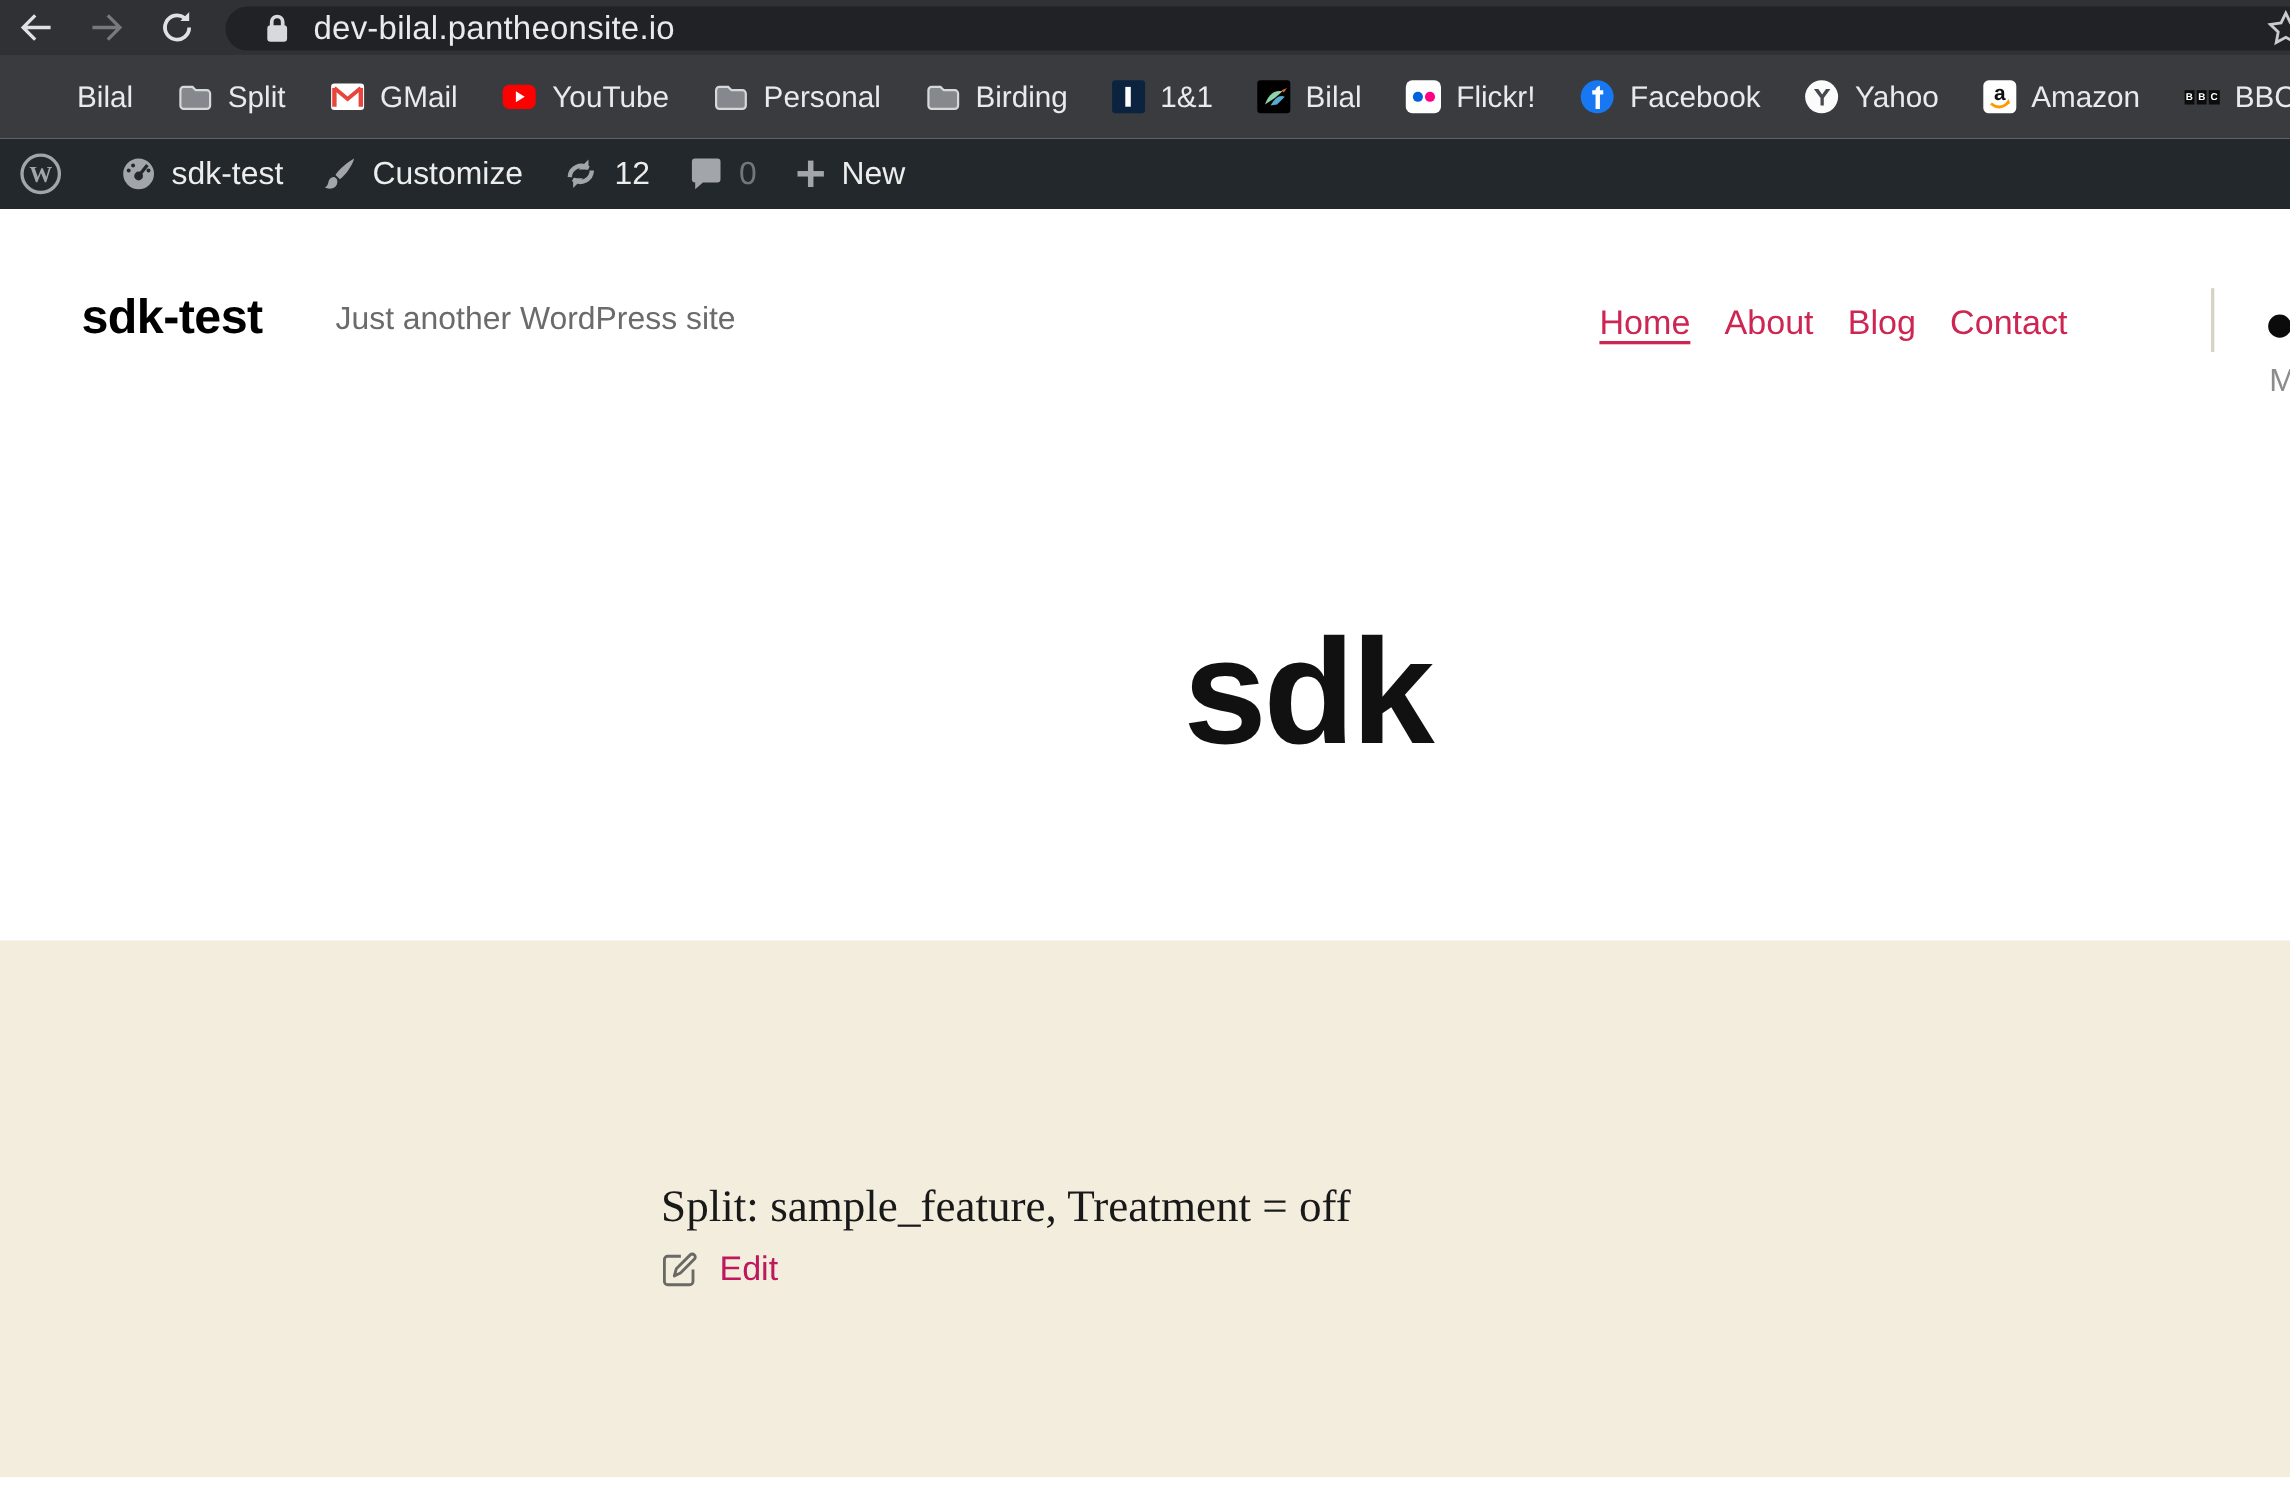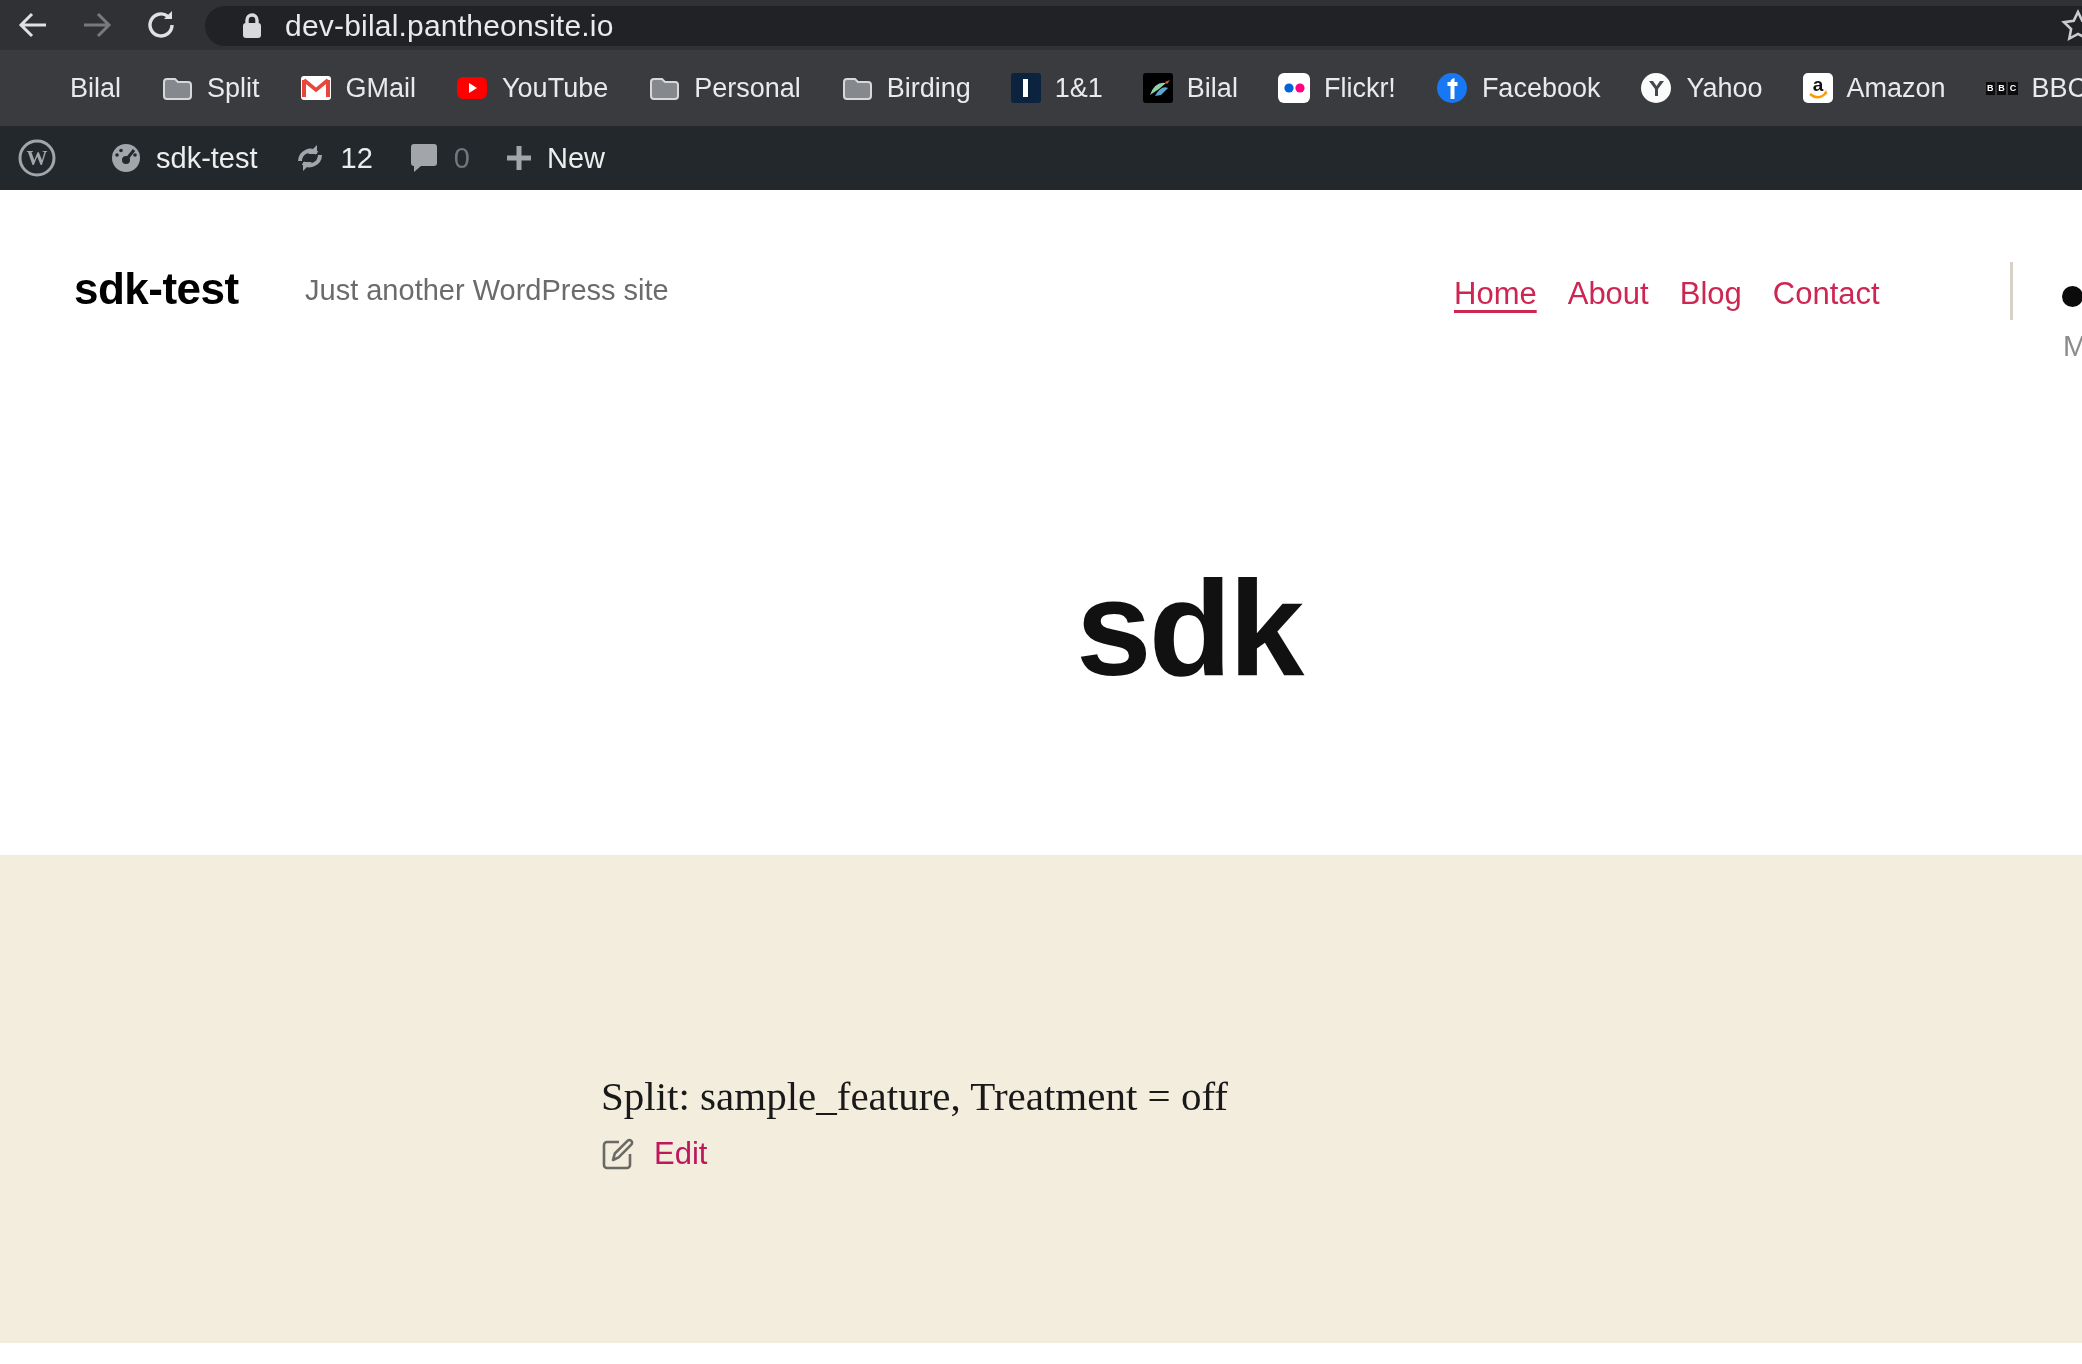--- a/index.html
+++ b/index.html
@@ -251,20 +251,29 @@
         <circle cx="17" cy="19" r="4" fill="#23282d"></circle>
         <path d="M17 19 L25 9" stroke="#23282d" stroke-width="3"></path>
         <circle cx="8" cy="14" r="1.8" fill="#23282d"></circle>
         <circle cx="12" cy="9.5" r="1.8" fill="#23282d"></circle>
         <circle cx="26" cy="14" r="1.8" fill="#23282d"></circle>
       </svg>
     </span>
     <span>sdk-test</span>
   </div>
 
+  <div class="ab-item">
+    <span class="ab-icon">
+      <svg width="34" height="34" viewBox="0 0 34 34">
+        <path d="M30 3 C24 6 16 13 13 18 l4 4 C22 18 28 10 30 3 z" fill="#a2a6ab"></path>
+        <path d="M12 20 c-3 0 -5 2 -5.5 5 -0.3 2 -1.5 3.5 -3 4.5 2.5 1.5 7 1.5 9.5-1 2-2 2.2-5 1-7 z" fill="#a2a6ab"></path>
+      </svg>
+    </span>
+    <span>Customize</span>
+  </div>
 
   <div class="ab-item">
     <span class="ab-icon">
       <svg width="36" height="36" viewBox="0 0 36 36">
         <path d="M8 21 a10.5 10.5 0 0 1 17-8" stroke="#a2a6ab" stroke-width="4" fill="none"></path>
         <path d="M25 5 v9 h-9 z" fill="#a2a6ab"></path>
         <path d="M28 15 a10.5 10.5 0 0 1 -17 8" stroke="#a2a6ab" stroke-width="4" fill="none"></path>
         <path d="M11 31 v-9 h9 z" fill="#a2a6ab"></path>
       </svg>
     </span>

